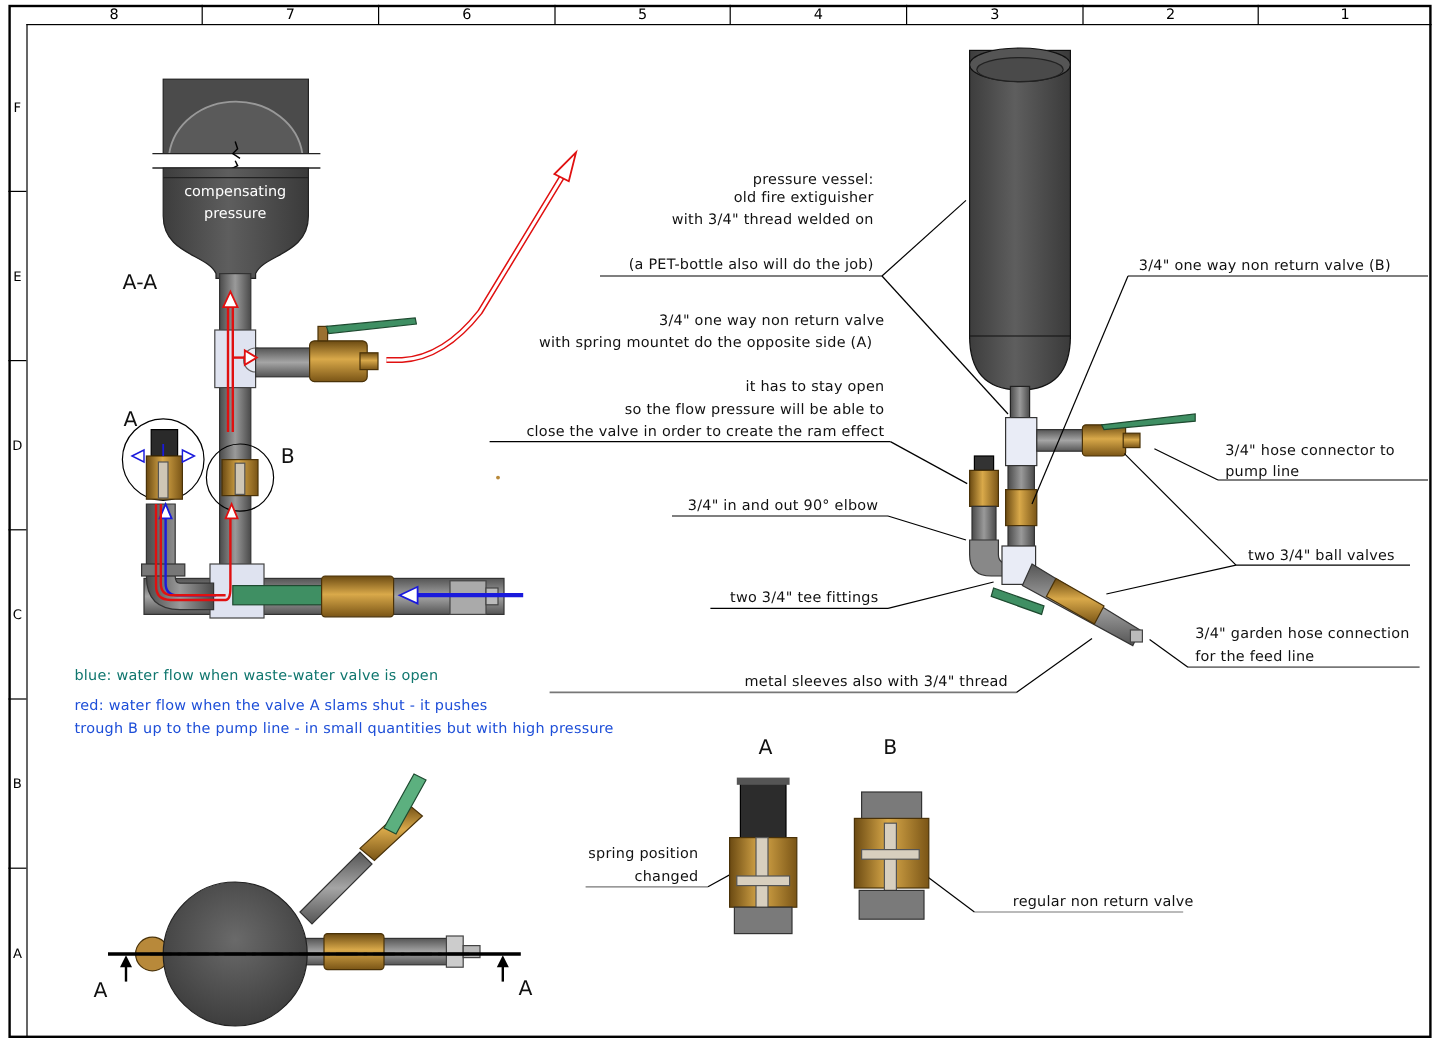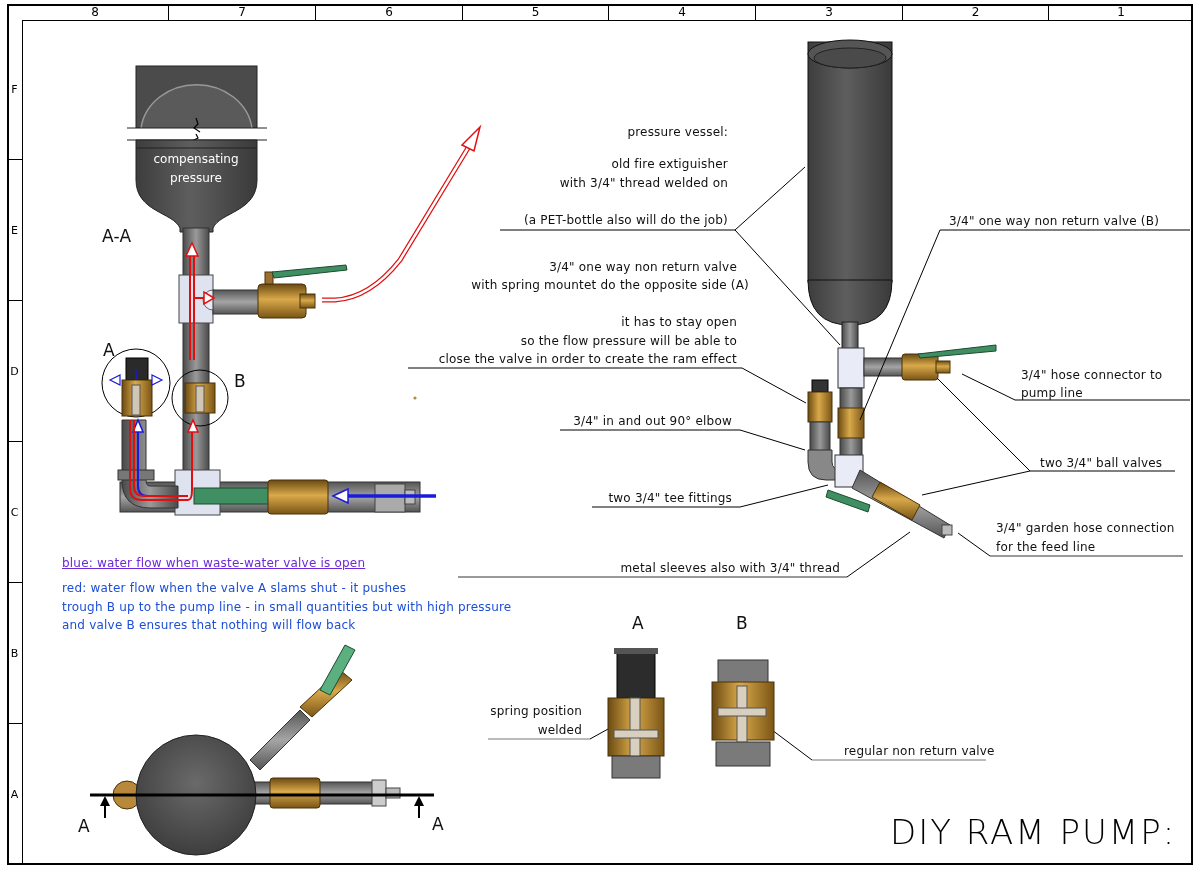--- a/index.html
+++ b/index.html
@@ -4,21 +4,21 @@
 <style>
   html,body{margin:0;padding:0;background:#fff;}
   body{width:1200px;height:870px;position:relative;overflow:hidden;font-family:"DejaVu Sans Mono","Liberation Mono",monospace;}
   .sheet{position:absolute;left:0;top:0;width:1200px;height:870px;}
   .frame{position:absolute;left:7px;top:4px;width:1186px;height:861px;border:2px solid #000;box-sizing:border-box;}
   .inner{position:absolute;left:22px;top:20px;width:1171px;height:845px;border-left:1px solid #000;border-top:1px solid #000;box-sizing:border-box;}
   .colhdr{position:absolute;top:4px;height:16px;font-size:12px;text-align:center;line-height:16px;border-right:1px solid #000;box-sizing:border-box;color:#000;font-family:"DejaVu Sans","Liberation Sans",sans-serif;}
   .rowhdr{position:absolute;left:7px;width:15px;font-size:11px;text-align:center;border-bottom:1px solid #000;box-sizing:border-box;display:flex;align-items:center;justify-content:center;color:#000;font-family:"DejaVu Sans","Liberation Sans",sans-serif;}
   .lbl{position:absolute;font-size:12px;color:#111;white-space:pre;letter-spacing:0.2px;font-family:"DejaVu Sans","Liberation Sans",sans-serif;line-height:19px;}
   .right{text-align:right;}
-  .blue{color:#6d28d9;text-decoration:underline;}
+  .blue{color:#0f766e;}
   .red{color:#1d4ed8;}
   .big{font-size:17px;}
   svg{position:absolute;left:0;top:0;}
   .title{position:absolute;left:890px;top:812px;font-size:34px;letter-spacing:2px;font-family:"DejaVu Sans","Liberation Sans",sans-serif;font-weight:300;color:#000;}
 </style>
 </head>
 <body>
 
 <div class="sheet">
   <div class="frame"></div>
@@ -248,48 +248,46 @@
     </g>
   </svg>
 
   <div class="lbl big" style="left:102px;top:227px;">A-A</div>
   <div class="lbl big" style="left:103px;top:341px;">A</div>
   <div class="lbl big" style="left:234px;top:372px;">B</div>
 
   <div class="lbl blue" style="left:62px;top:554px;">blue: water flow when waste-water valve is open</div>
   <div class="lbl red" style="left:62px;top:579px;">red: water flow when the valve A slams shut - it pushes</div>
   <div class="lbl red" style="left:62px;top:598px;">trough B up to the pump line - in small quantities but with high pressure</div>
-  <div class="lbl red" style="left:62px;top:616px;">and valve B ensures that nothing will flow back</div>
-
-  <div class="lbl right" style="left:520px;width:208px;top:123px;">pressure vessel:</div>
+
+  <div class="lbl right" style="left:520px;width:208px;top:140px;">pressure vessel:</div>
   <div class="lbl right" style="left:520px;width:208px;top:155px;">old fire extiguisher</div>
   <div class="lbl right" style="left:500px;width:228px;top:174px;">with 3/4" thread welded on</div>
   <div class="lbl right" style="left:500px;width:228px;top:211px;">(a PET-bottle also will do the job)</div>
 
   <div class="lbl right" style="left:430px;width:307px;top:258px;">3/4" one way non return valve</div>
-  <div class="lbl right" style="left:442px;width:307px;top:276px;text-align:right;">with spring mountet do the opposite side (A)</div>
+  <div class="lbl right" style="left:420px;width:307px;top:276px;text-align:right;">with spring mountet do the opposite side (A)</div>
 
   <div class="lbl right" style="left:400px;width:337px;top:313px;">it has to stay open</div>
   <div class="lbl right" style="left:400px;width:337px;top:332px;">so the flow pressure will be able to</div>
   <div class="lbl right" style="left:400px;width:337px;top:350px;">close the valve in order to create the ram effect</div>
 
   <div class="lbl right" style="left:540px;width:192px;top:412px;">3/4" in and out 90° elbow</div>
   <div class="lbl right" style="left:580px;width:152px;top:489px;">two 3/4" tee fittings</div>
   <div class="lbl right" style="left:440px;width:400px;top:559px;">metal sleeves also with 3/4" thread</div>
 
   <div class="lbl" style="left:949px;top:212px;">3/4" one way non return valve (B)</div>
   <div class="lbl" style="left:1021px;top:366px;">3/4" hose connector to</div>
   <div class="lbl" style="left:1021px;top:384px;">pump line</div>
   <div class="lbl" style="left:1040px;top:454px;">two 3/4" ball valves</div>
   <div class="lbl" style="left:996px;top:519px;">3/4" garden hose connection</div>
   <div class="lbl" style="left:996px;top:538px;">for the feed line</div>
 
   <div class="lbl big" style="left:632px;top:614px;">A</div>
   <div class="lbl big" style="left:736px;top:614px;">B</div>
   <div class="lbl right" style="left:470px;width:112px;top:702px;">spring position</div>
-  <div class="lbl right" style="left:470px;width:112px;top:721px;">welded</div>
+  <div class="lbl right" style="left:470px;width:112px;top:721px;">changed</div>
   <div class="lbl" style="left:823px;top:742px;margin-left:21px;">regular non return valve</div>
 
   <div class="lbl big" style="left:78px;top:817px;">A</div>
   <div class="lbl big" style="left:432px;top:815px;">A</div>
 
-  <div class="title">DIY RAM PUMP:</div>
 </div>
 
 </body></html>

